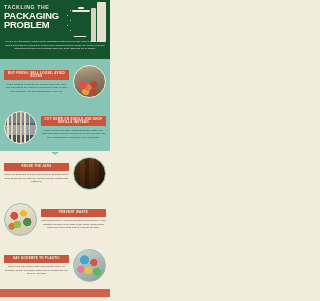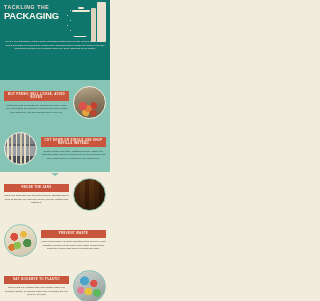--- a/index.html
+++ b/index.html
@@ -5,21 +5,21 @@
   html,body{margin:0;padding:0;}
   body{
     width:110px;height:301px;overflow:hidden;
     font-family:"Liberation Sans",sans-serif;
     background:#f2ecdc;
   }
   .page{width:110px;height:301px;position:relative;}
 
   
   .header{
-    position:relative;height:80px;background:#0f766e;overflow:hidden;
+    position:relative;height:59px;background:#14532d;overflow:hidden;
   }
   .hdr-text{position:absolute;left:4px;top:4px;width:66px;z-index:3;}
   .hdr-kicker{
     font-size:5.2px;line-height:6px;letter-spacing:.6px;
     color:#f0d9cf;font-weight:bold;
   }
   .hdr-title{
     font-size:9.4px;line-height:9.4px;letter-spacing:-.2px;
     color:#fdf6ea;font-weight:bold;margin-top:1px;
   }
@@ -142,20 +142,21 @@
       <div class="spark s1"></div>
         <div class="spark s2"></div>
       <div class="spark s3"></div>
         <div class="spark s4"></div>
       <div class="spark s5"></div>
     </div>
     <div class="hdr-text">
       <div class="hdr-kicker">TACKLING THE</div>
       <div class="hdr-title">
         <span>PACKAGING</span>
+        <span>PROBLEM</span>
       </div>
     </div>
     <div class="hdr-intro">We live in a throwaway culture where packaging waste piles up fast. Most of the wrapping, boxes and bags we bring home is used once and then binned. These are simple everyday swaps that cut back on packaging and keep good materials out of landfill.</div>
   </div>
 
   <div class="sec teal">
     <div class="row">
       <div class="col-txt">
         <div class="head-pill wide ta-c">BUY FRESH, SELL LOOSE,
 AVOID BOXES</div>

